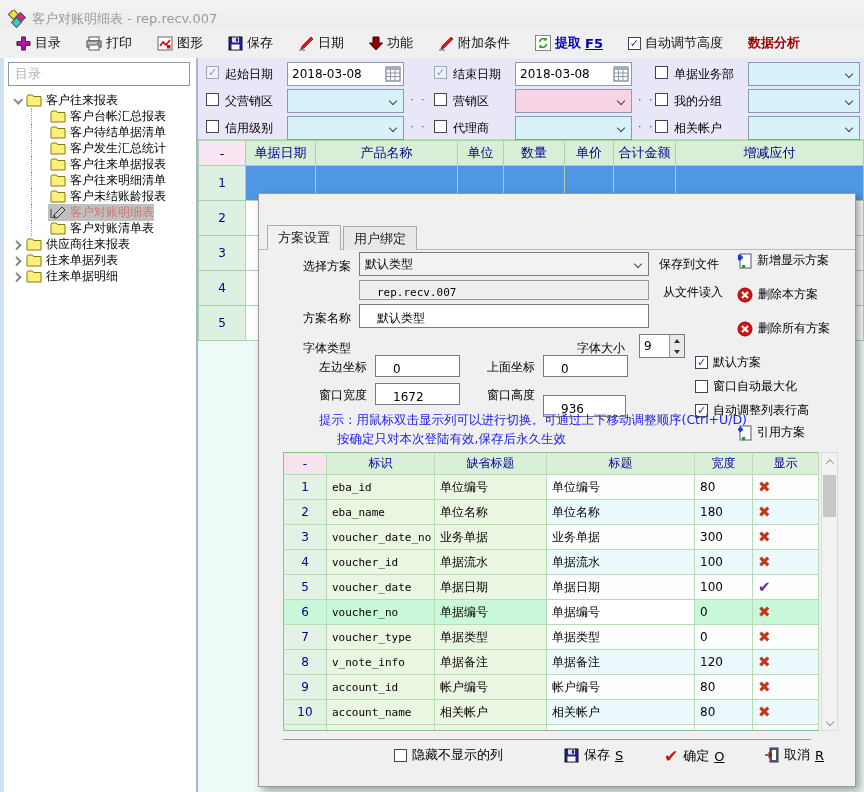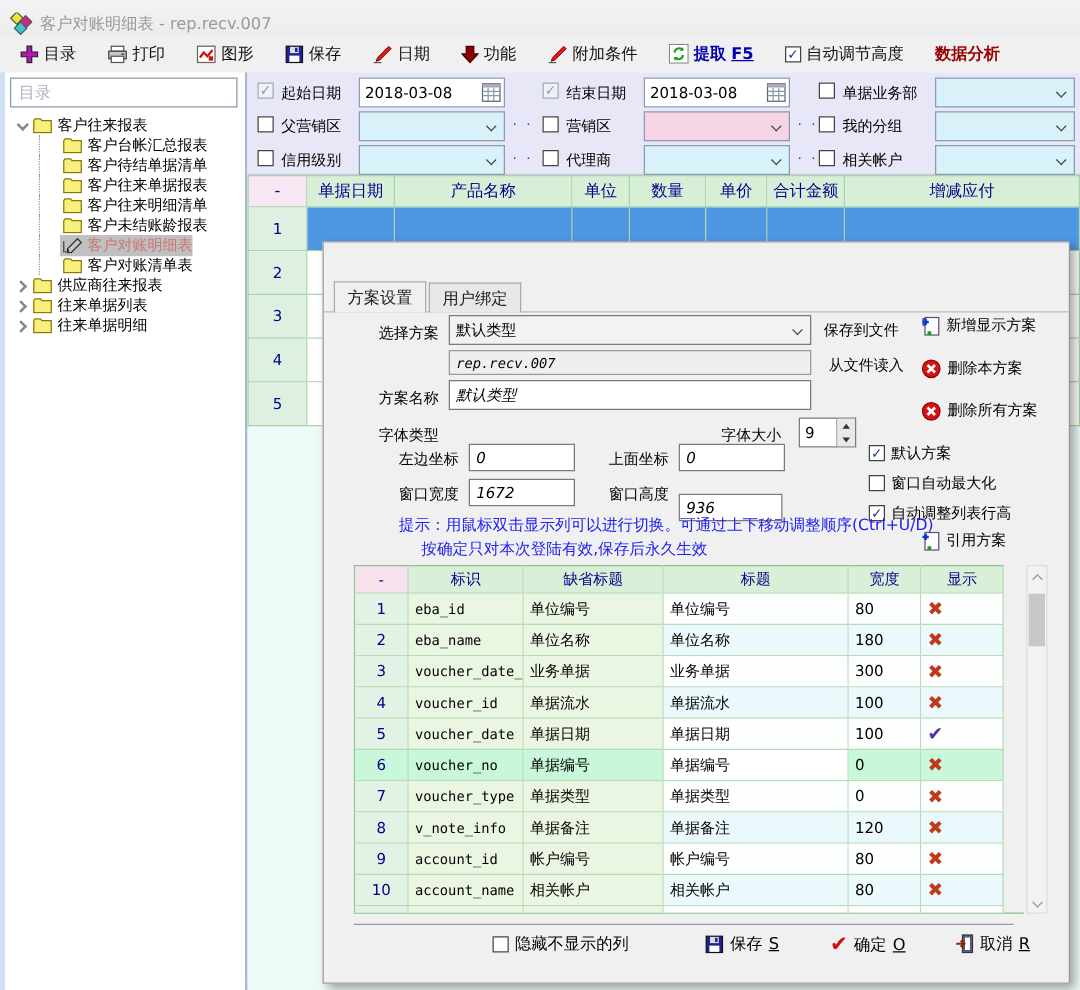--- a/index.html
+++ b/index.html
@@ -67,21 +67,21 @@
 
   
   .dialog { position:absolute; left:258px; top:193px; width:598px; height:594px; background:#f0f0f0; border:1px solid #9a9a9a; box-shadow:4px 4px 8px rgba(0,0,0,0.35); }
   .dlg-titlebar { position:absolute; left:0; top:0; width:100%; height:30px; background:#fff; display:flex; align-items:center; padding-left:10px; }
   .dlg-title { color:#a8a8a8; font-size:13px; }
   .dlg-close { position:absolute; right:0; top:0; width:34px; height:30px; display:flex; align-items:center; justify-content:center; color:#888; font-size:15px; }
   .tabstrip { position:absolute; left:0; top:30px; width:100%; height:26px; border-bottom:1px solid #bbb; }
   .tab { position:absolute; top:2px; height:24px; padding:0 10px; font-size:13px; display:flex; align-items:center; border:1px solid #aaa; border-bottom:none; background:#e8e8e8; color:#222; }
   .tab.active { background:#f0f0f0; height:25px; top:1px; z-index:2; }
   .dlg-label { position:absolute; font-size:12px; color:#000; white-space:nowrap; }
-  .dlg-input { position:absolute; background:#fff; border:1px solid #7a7a7a; font-size:12px; display:flex; align-items:center; padding-left:5px;font-style:italic; }
+  .dlg-input { position:absolute; background:#fff; border:1px solid #7a7a7a; font-size:12px; display:flex; align-items:flex-end; padding-left:17px; }
   .dlg-input.ro { background:#efefef; border-color:#999; font-family:"DejaVu Sans Mono", monospace; font-size:11px; }
   .spinner { position:absolute; background:#fff; border:1px solid #7a7a7a; display:flex; }
   .spin-val { flex:1; display:flex; align-items:center; padding-left:4px; font-size:12px; }
   .spin-btns { width:15px; border-left:1px solid #999; display:flex; flex-direction:column; }
   .spin-btns div { flex:1; background:#e8e8e8; display:flex; align-items:center; justify-content:center; }
   .tri-up { width:0; height:0; border-left:3px solid transparent; border-right:3px solid transparent; border-bottom:4px solid #333; }
   .tri-dn { width:0; height:0; border-left:3px solid transparent; border-right:3px solid transparent; border-top:4px solid #333; }
   .action-link { position:absolute; display:flex; align-items:center; gap:5px; font-size:12px; color:#000; white-space:nowrap; }
   .hint { position:absolute; color:#2020ee; font-size:12.5px; white-space:nowrap; }
 
@@ -94,21 +94,21 @@
   .dt-head .dt-cell:first-child { background:#f6e3ee; }
   .dt-body .dt-cell { height:25px; background:#fdfffe; padding-left:5px; font-size:12px; }
   .dt-body .dt-row:nth-child(even) .dt-cell.rc { background:#ecf9fc; }
   .dt-cell.numc { justify-content:center; padding-left:0; color:#00008b; background:#e2f2e4 !important; }
   .dt-cell.identc { font-family:"DejaVu Sans Mono", monospace; font-size:11px; background:#eaf5e2; }
   .dt-cell.defc { background:#eaf5e2; }
   .dt-row.sel .dt-cell { background:#c9f7d9 !important; }
   .dt-row.sel .dt-cell.titlec { background:#ffffff !important; }
   .mark-x { color:#c0391b; font-weight:bold; font-size:15px; }
   .mark-v { color:#5b2ab4; font-weight:bold; font-size:15px; }
-  .d0{width:44px}.d1{width:92px}.d2{width:112px}.d3{width:148px}.d4{width:58px}.d5{width:66px}
+  .d0{width:44px}.d1{width:108px}.d2{width:112px}.d3{width:148px}.d4{width:58px}.d5{width:66px}
 
   
   .dt-scroll { position:absolute; left:562px; top:258px; width:17px; height:279px; background:#f2f2f2; border:1px solid #dcdcdc; }
   .sc-btn { position:absolute; left:0; width:15px; height:17px; display:flex; align-items:center; justify-content:center; }
   .sc-chev { width:6px; height:6px; border-right:1.6px solid #999; border-bottom:1.6px solid #999; }
   .sc-up { transform:rotate(-135deg) translate(-1px,-1px); }
   .sc-dn { transform:rotate(45deg); }
   .sc-thumb { position:absolute; left:1px; top:22px; width:13px; height:42px; background:#c8c8c8; }
 
   
@@ -229,20 +229,29 @@
           <div class="t-label">客户台帐汇总报表</div>
         </div>
       </div>
       <div class="tree-item child">
         <div class="arrow-box"></div>
         <div class="sel-wrap">
           <svg class="tree-icon" viewBox="0 0 16 13">
             <path d="M1 3.5 L1 12 L15 12 L15 2.5 L7.5 2.5 L6.5 1 L2 1 L1 2.5 Z" fill="#f7ef7e" stroke="#8a7a00"></path>
           </svg>
           <div class="t-label">客户待结单据清单</div>
+        </div>
+      </div>
+      <div class="tree-item child">
+        <div class="arrow-box"></div>
+        <div class="sel-wrap">
+          <svg class="tree-icon" viewBox="0 0 16 13">
+            <path d="M1 3.5 L1 12 L15 12 L15 2.5 L7.5 2.5 L6.5 1 L2 1 L1 2.5 Z" fill="#f7ef7e" stroke="#8a7a00"></path>
+          </svg>
+          <div class="t-label">客户发生汇总统计</div>
         </div>
       </div>
       <div class="tree-item child">
         <div class="arrow-box"></div>
         <div class="sel-wrap">
           <svg class="tree-icon" viewBox="0 0 16 13">
             <path d="M1 3.5 L1 12 L15 12 L15 2.5 L7.5 2.5 L6.5 1 L2 1 L1 2.5 Z" fill="#f7ef7e" stroke="#8a7a00"></path>
           </svg>
           <div class="t-label">客户往来单据报表</div>
         </div>

